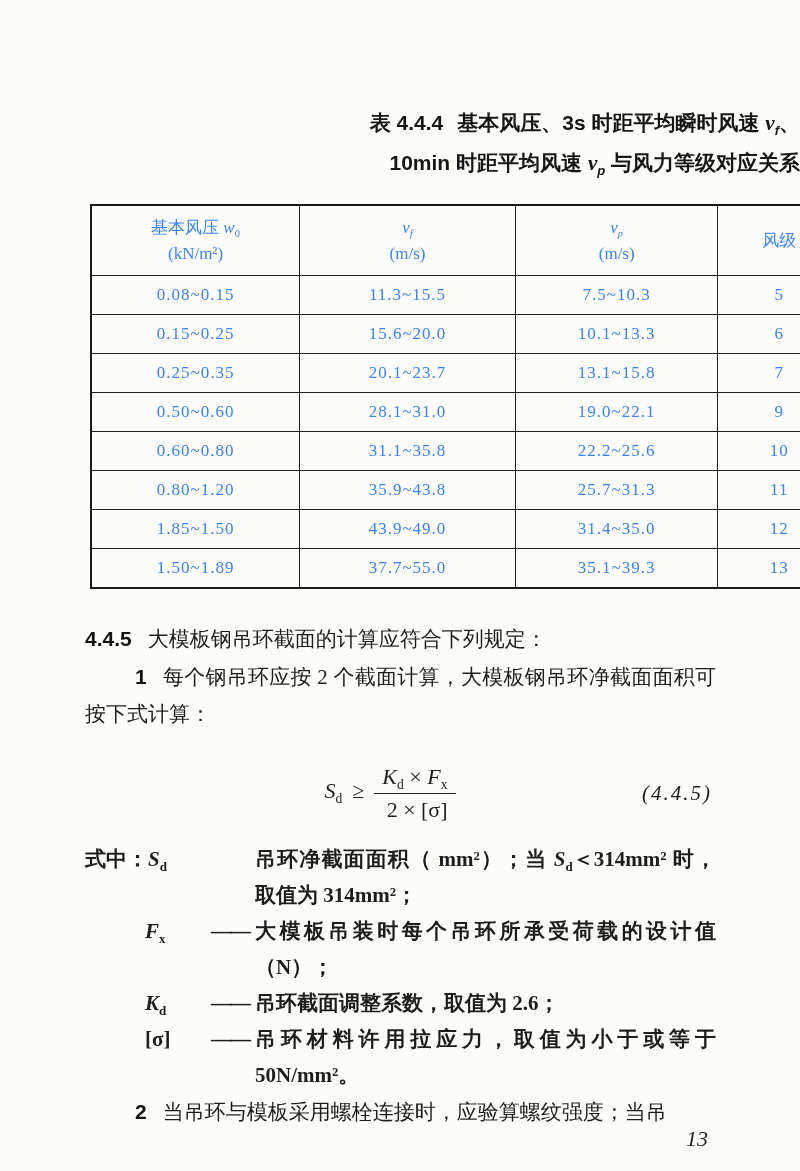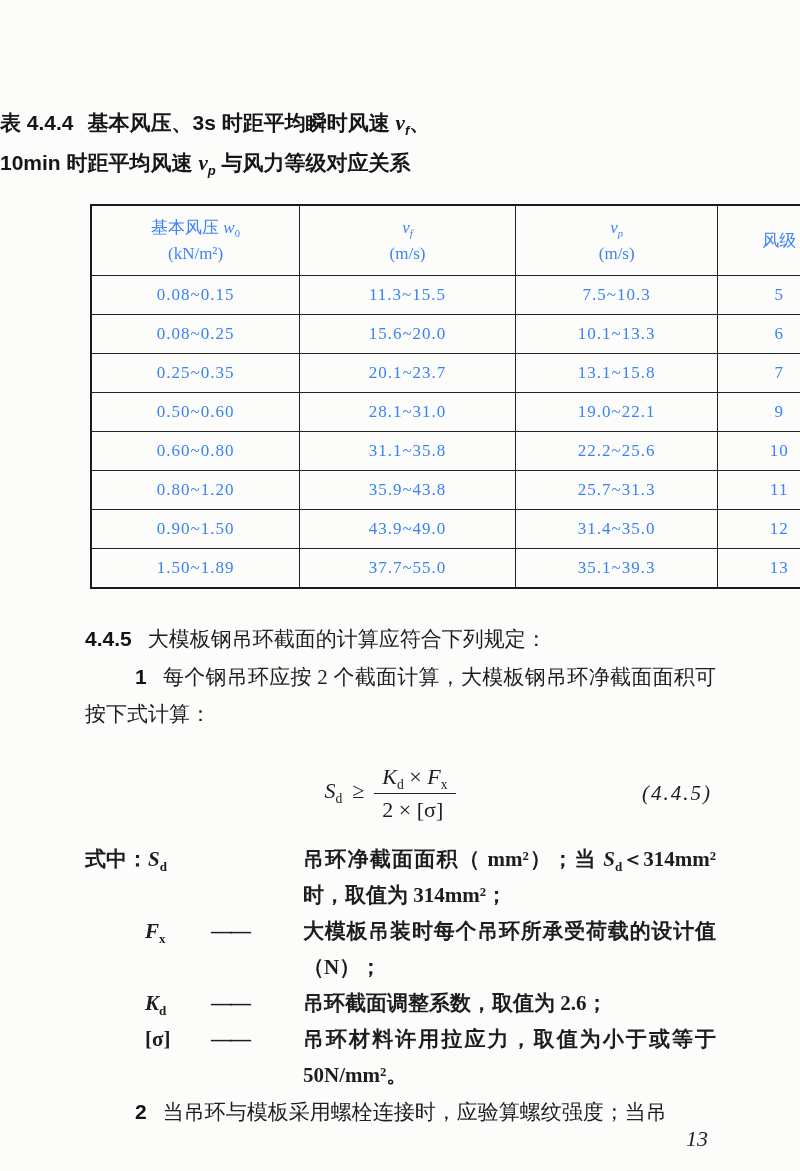--- a/index.html
+++ b/index.html
@@ -7,21 +7,21 @@
     position:relative;
     width:800px;height:1171px;
     background:#fcfcfa;
     color:#1e1e1e;
     font-family:"Liberation Serif","DejaVu Serif",serif;
     overflow:hidden;
   }
   
   .title-block{
     position:absolute;top:103px;left:0;right:0;
-    text-align:left;
+    text-align:right;
     font-family:"Liberation Sans","DejaVu Sans",sans-serif;
     font-weight:bold;
     font-size:21px;line-height:39px;
     color:#161616;
   }
   .title-block .num-label{margin-right:14px;}
   .var{font-style:italic;font-family:"Liberation Serif","DejaVu Serif",serif;}
   sub.sm{font-size:0.62em;vertical-align:-0.35em;line-height:0;font-style:italic;}
   sub.up{font-style:normal;}
   
@@ -61,33 +61,33 @@
     margin:24px 0 12px 0;
     height:72px;
   }
   .formula{
     position:absolute;left:50%;top:50%;
     transform:translate(-58%,-50%);
     white-space:nowrap;
     font-size:22px;line-height:normal;
   }
   .rel{margin:0 10px;font-size:22px;}
-  .frac{display:inline-block;vertical-align:middle;text-align:left;line-height:1.25;}
+  .frac{display:inline-block;vertical-align:middle;text-align:right;line-height:1.25;}
   .frac .fnum{display:block;border-bottom:1.6px solid #222;padding:0 8px 2px 8px;}
   .frac .fden{display:block;padding:2px 8px 0 8px;}
   .eq-no{
     position:absolute;right:4px;top:50%;transform:translateY(-50%);
     font-size:21px;letter-spacing:2px;font-style:italic;
   }
   
   .def-row{display:flex;line-height:36px;font-weight:bold;}
   .def-label{flex:0 0 170px;position:relative;white-space:nowrap;}
   .def-label.ind{padding-left:60px;box-sizing:border-box;}
   .def-dash{position:absolute;right:6px;letter-spacing:-2px;}
-  .def-desc{flex:1 1 auto;text-align:justify;margin-left:48px;}
+  .def-desc{flex:1 1 auto;text-align:justify;}
   
   .page-no{
     position:absolute;top:1126px;right:92px;
     font-style:italic;font-size:22px;color:#222;
   }
 </style>
 </head>
 <body>
 
 <div class="page">
@@ -122,21 +122,21 @@
       </tr>
     </thead>
     <tbody>
         <tr>
           <td>0.08~0.15</td>
           <td>11.3~15.5</td>
           <td>7.5~10.3</td>
           <td>5</td>
         </tr>
         <tr>
-          <td>0.08~0.25</td>
+          <td>0.15~0.25</td>
           <td>15.6~20.0</td>
           <td>10.1~13.3</td>
           <td>6</td>
         </tr>
         <tr>
           <td>0.25~0.35</td>
           <td>20.1~23.7</td>
           <td>13.1~15.8</td>
           <td>7</td>
         </tr>
@@ -152,21 +152,21 @@
           <td>22.2~25.6</td>
           <td>10</td>
         </tr>
         <tr>
           <td>0.80~1.20</td>
           <td>35.9~43.8</td>
           <td>25.7~31.3</td>
           <td>11</td>
         </tr>
         <tr>
-          <td>0.90~1.50</td>
+          <td>1.85~1.50</td>
           <td>43.9~49.0</td>
           <td>31.4~35.0</td>
           <td>12</td>
         </tr>
         <tr>
           <td>1.50~1.89</td>
           <td>37.7~55.0</td>
           <td>35.1~39.3</td>
           <td>13</td>
         </tr>

